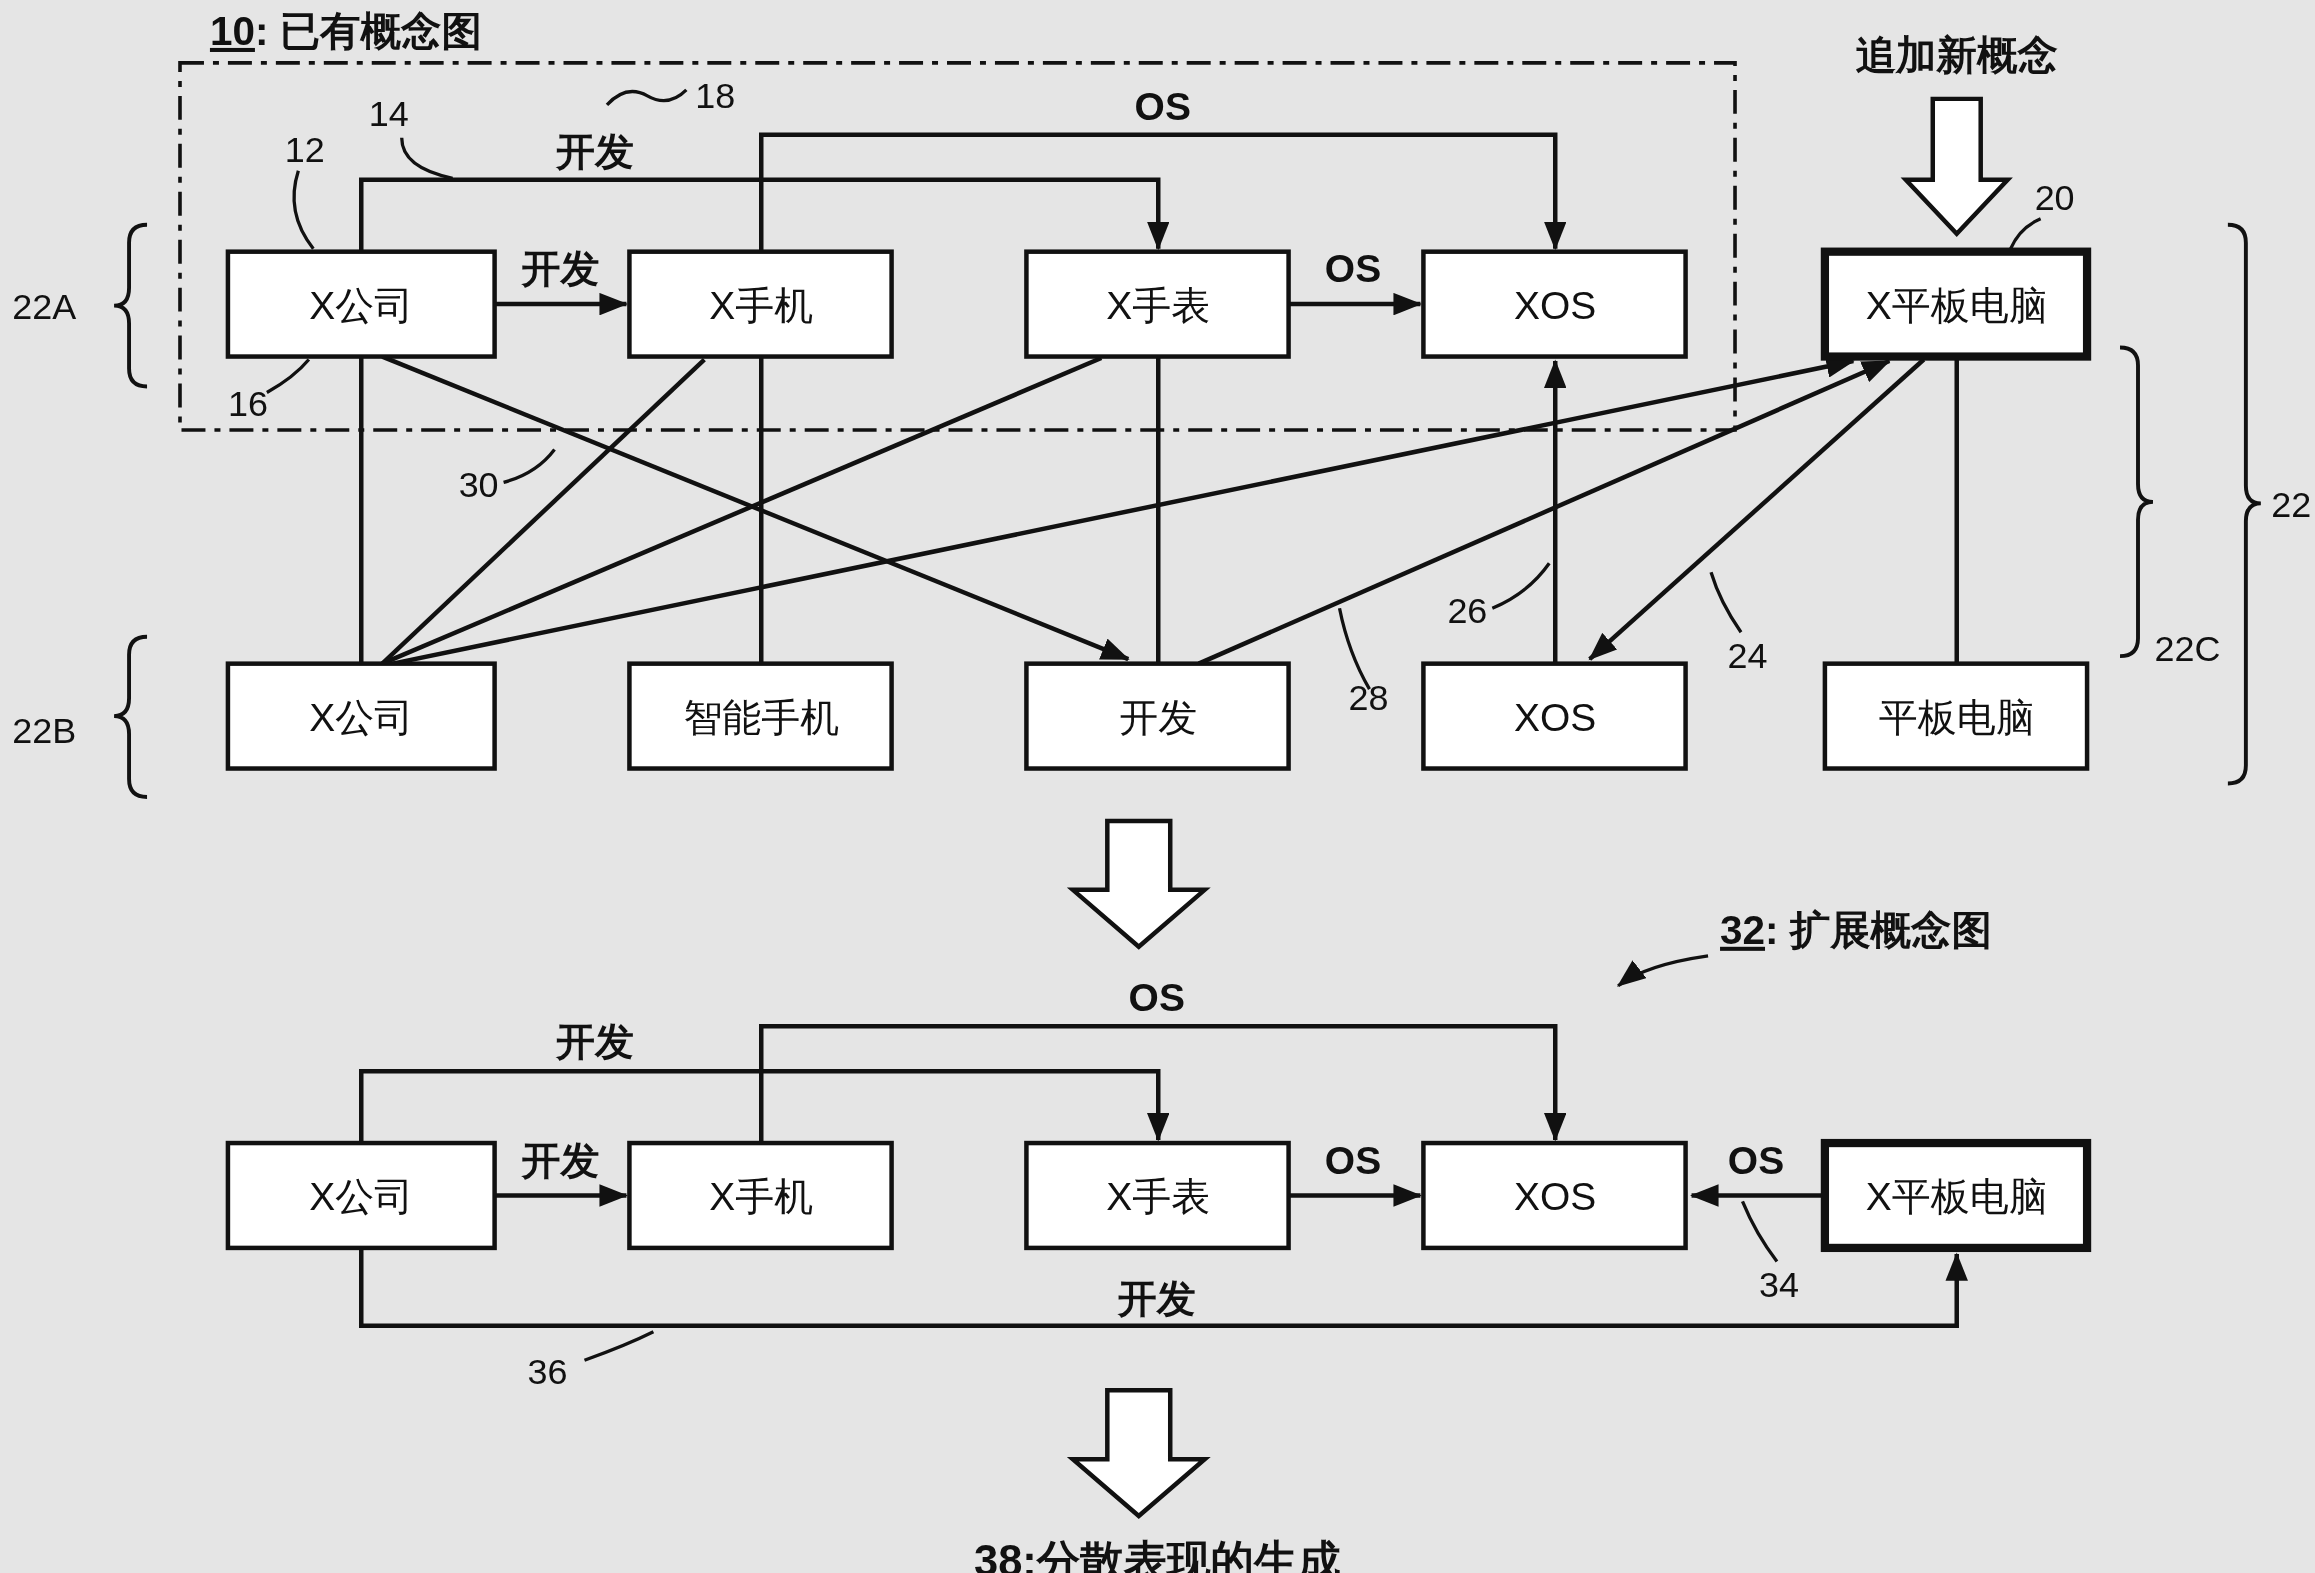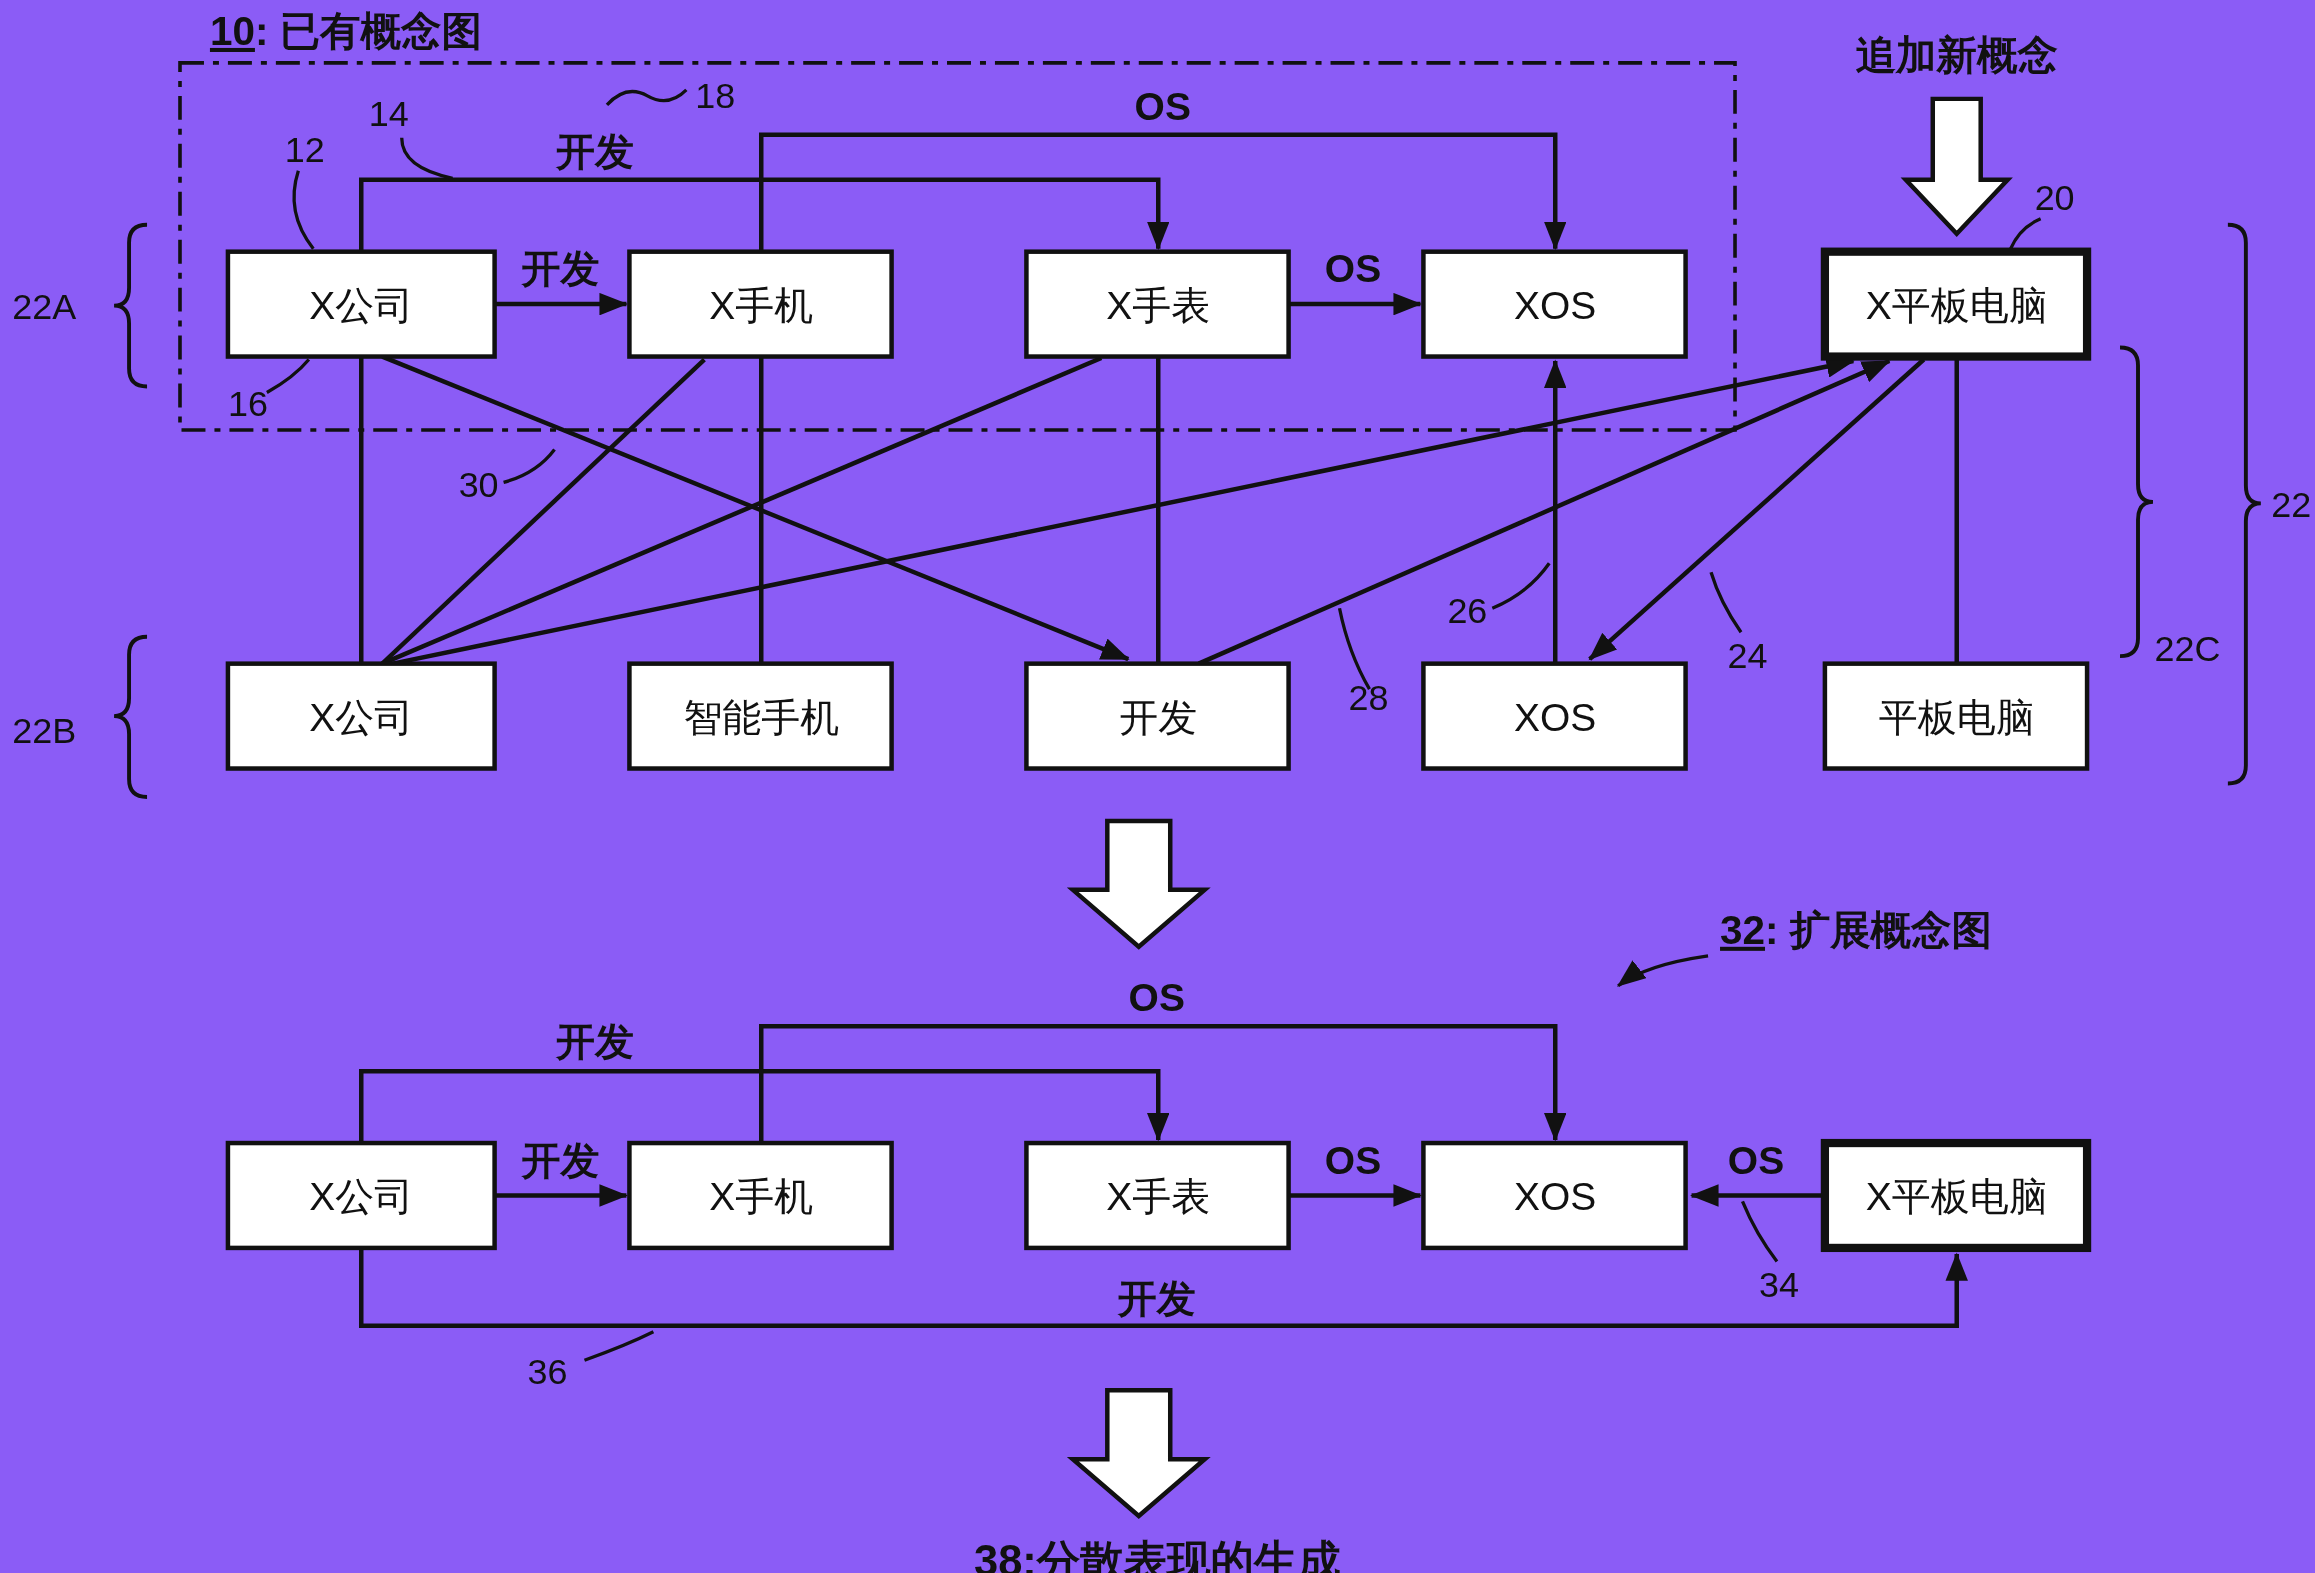--- a/index.html
+++ b/index.html
@@ -1,16 +1,16 @@
 <!DOCTYPE html>
 <html><head>
 <meta charset="utf-8">
 <style>
   html,body{margin:0;padding:0;background:#ffffff;}
-  .canvas{width:2315px;height:1573px;background:#8b5cf6;position:relative;overflow:hidden;}
+  .canvas{width:2315px;height:1573px;background:#e5e5e5;position:relative;overflow:hidden;}
   svg{display:block;}
   text{font-family:"Liberation Sans","DejaVu Sans",sans-serif;fill:#111111;}
   .node-label{font-size:26px;}
   .edge-label{font-size:26px;font-weight:bold;}
   .ref-num{font-size:24px;}
   .fig-title{font-size:27px;font-weight:bold;}
   .footer-title{font-size:29px;font-weight:bold;}
   .u{text-decoration:underline;}
   .ln{stroke:#111111;stroke-width:3;fill:none;}
   .ldr{stroke:#111111;stroke-width:2.2;fill:none;}

